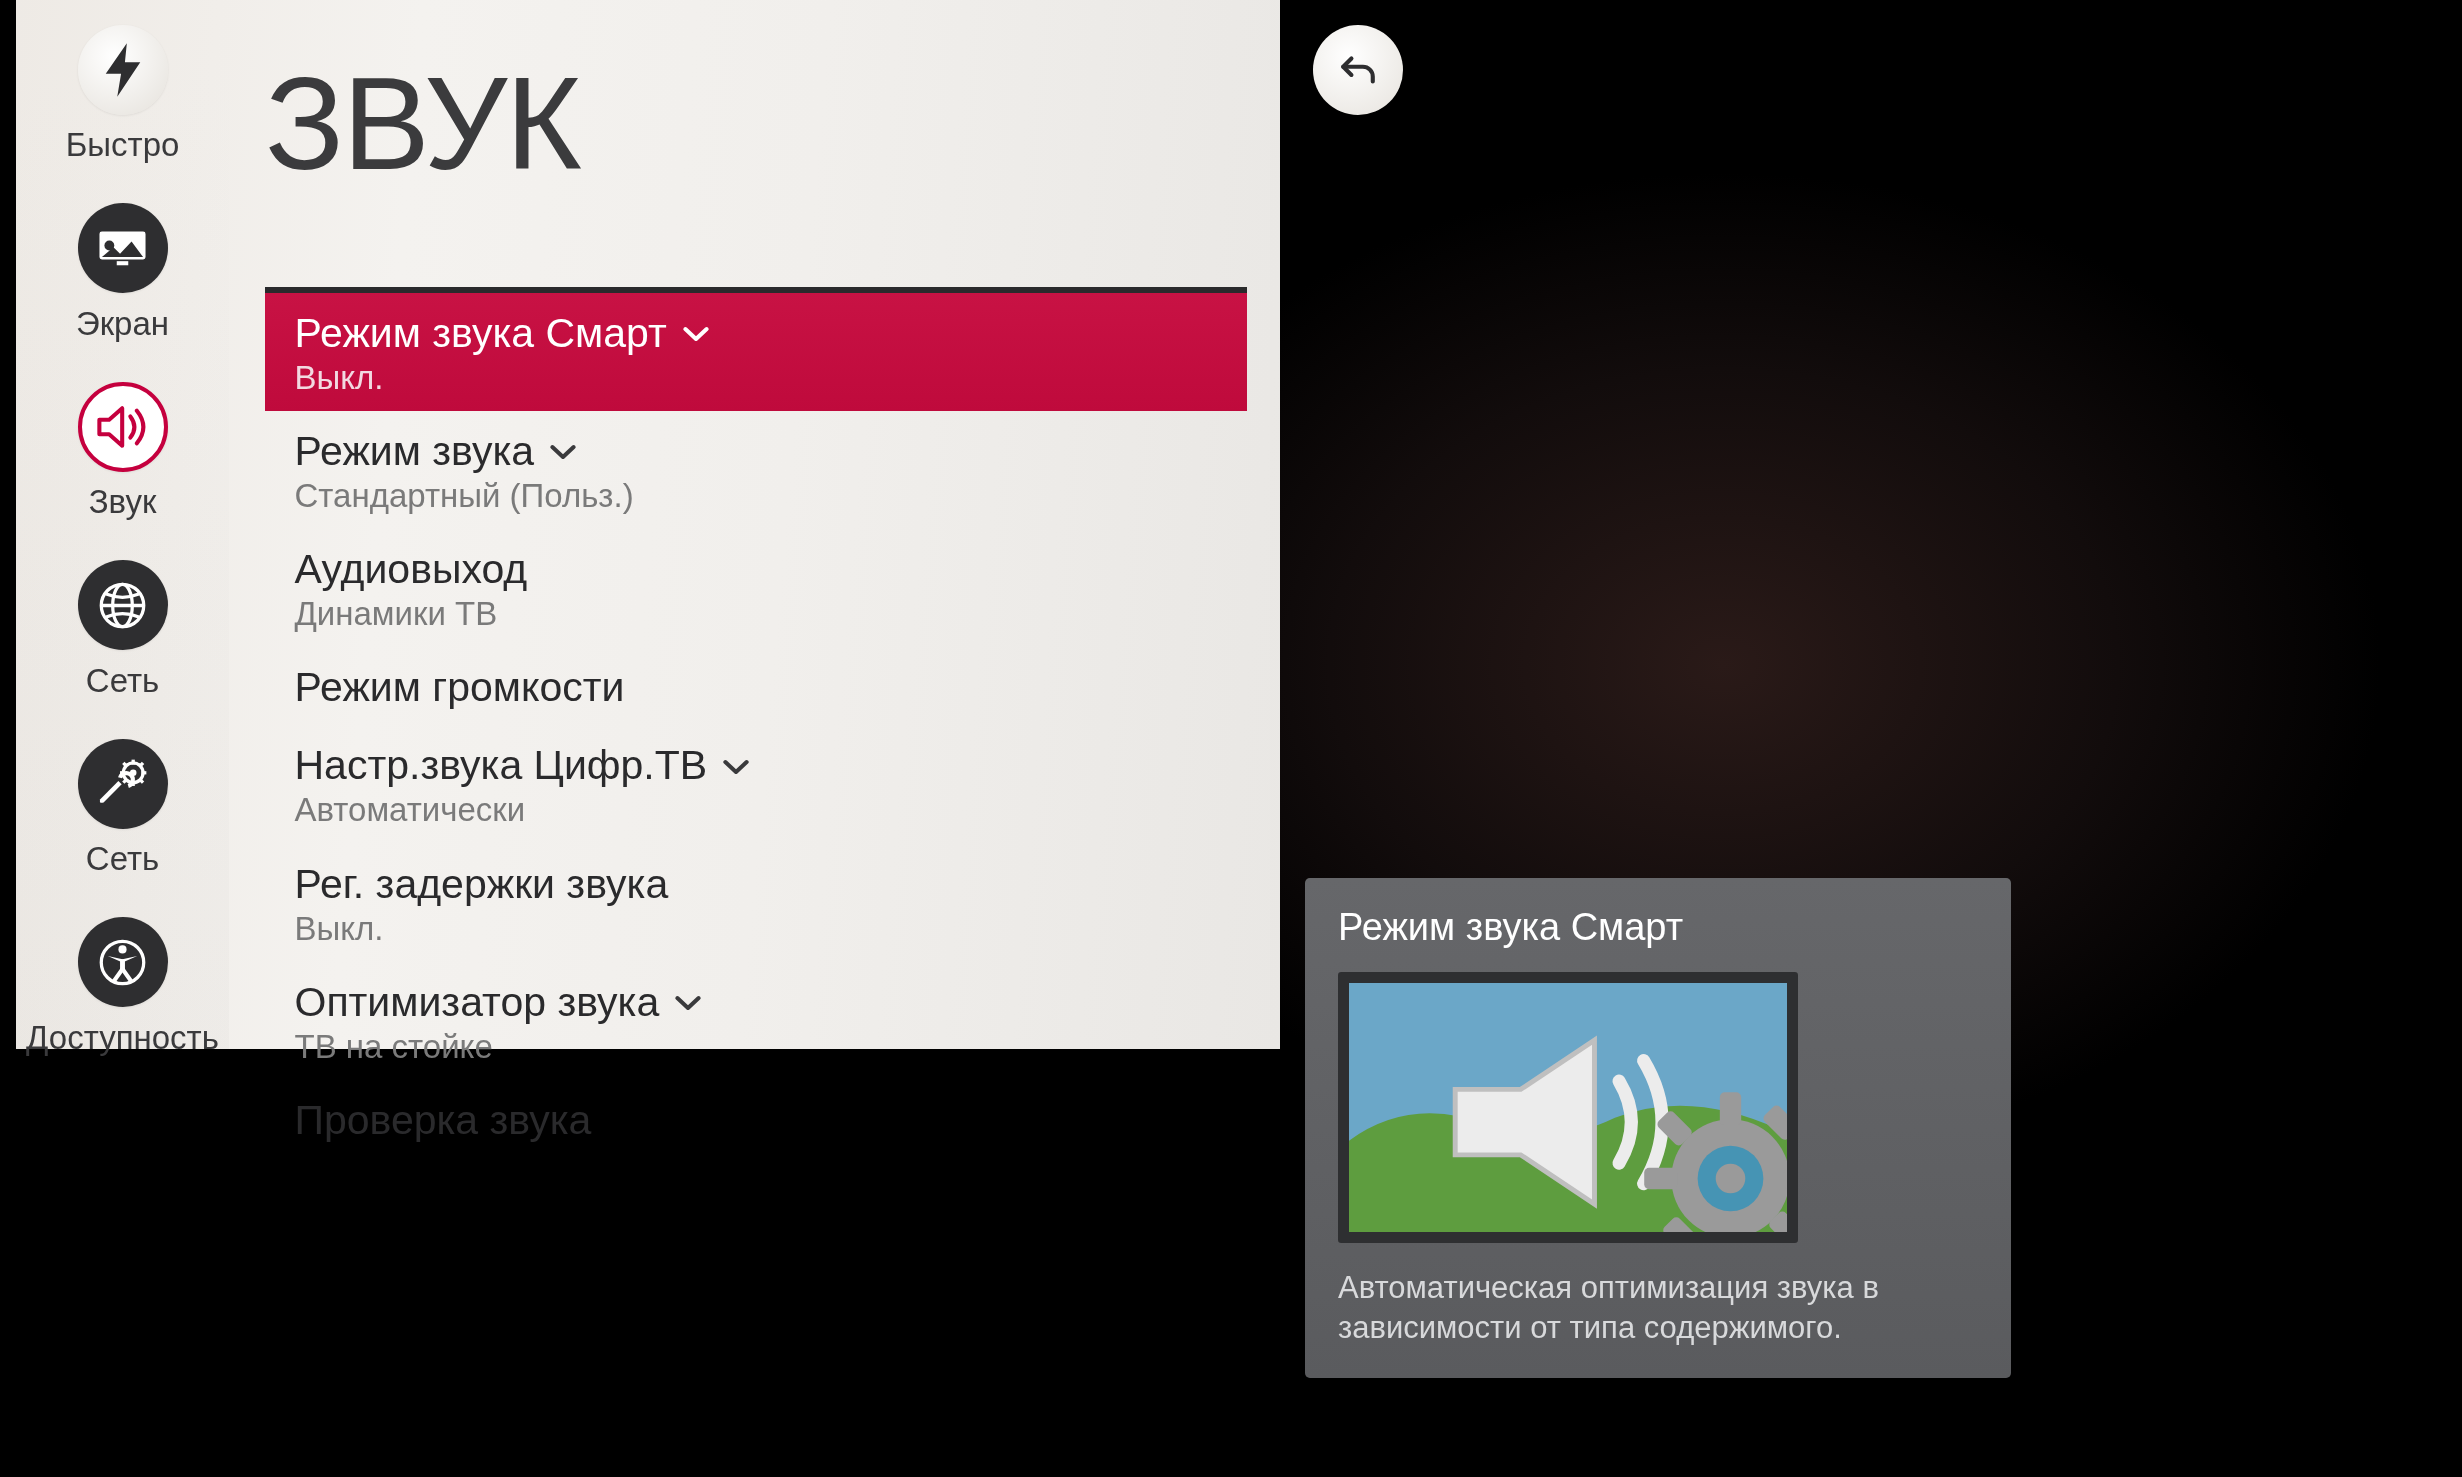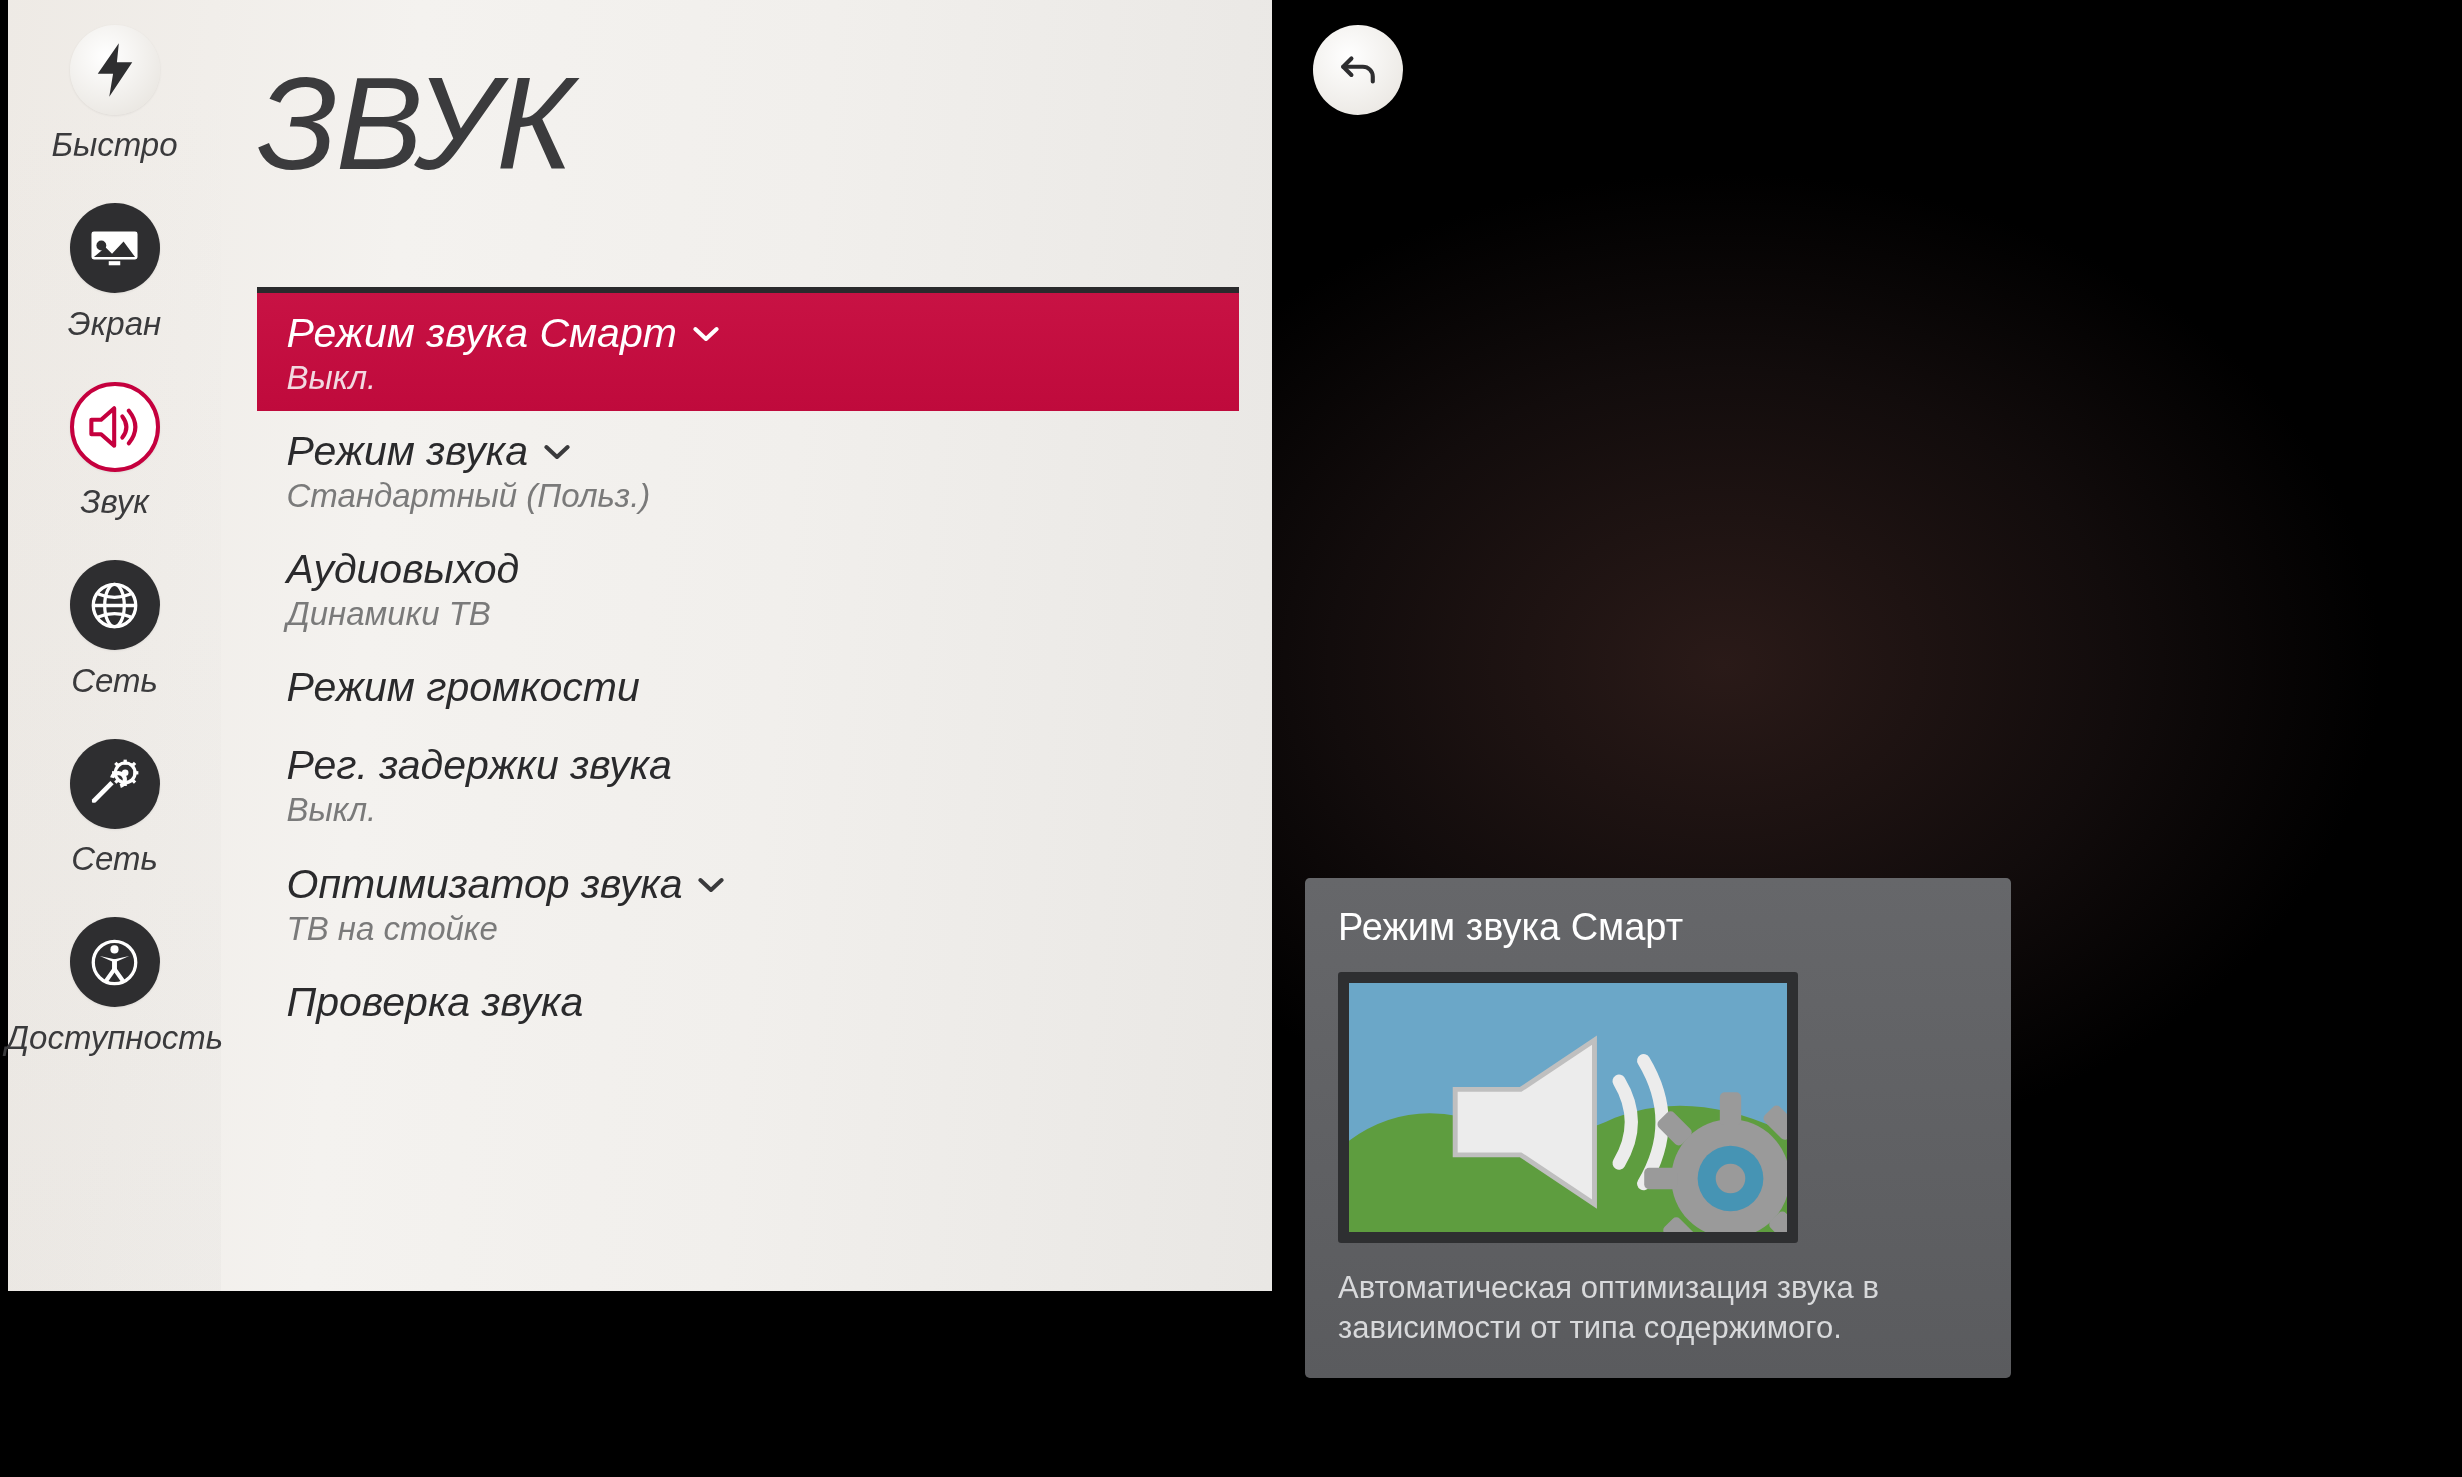--- a/index.html
+++ b/index.html
@@ -15,25 +15,24 @@
     position: absolute;
     inset: 0;
     background:
       radial-gradient(ellipse 657px 492px at 70% 45%, #2a1a18 0%, #120c0c 60%, #000 100%),
       linear-gradient(135deg, #3a2a2a 0%, #0a0808 50%, #000 100%);
   }
 
   
   .settings-panel {
     position: absolute;
-    left: 8px; top: 0;
-    width: 1264px; height: 1291px;
+    left: 16px; top: 0;
+    width: 1264px; height: 1049px;
     background: linear-gradient(95deg, #eeeae5 0%, #f4f2ef 30%, #f1efec 60%, #e9e7e4 100%);
     display: flex;
-    font-style: italic;
   }
 
   
   .sidebar {
     width: 213px;
     flex: 0 0 213px;
     display: flex;
     flex-direction: column;
     align-items: center;
     padding-top: 24.6px;
@@ -280,20 +279,26 @@
           <div class="mi-sub">Стандартный (Польз.)</div>
         </li>
         <li class="menu-item">
           <div><span class="mi-title">Аудиовыход</span></div>
           <div class="mi-sub">Динамики ТВ</div>
         </li>
         <li class="menu-item">
           <div><span class="mi-title">Режим громкости</span></div>
         </li>
         <li class="menu-item">
+          <div><span class="mi-title">Настр.звука Цифр.ТВ</span><span class="chevron"><svg width="28" height="18" viewBox="0 0 34 22">
+                <path d="M4 5 L17 17 L30 5" fill="none" stroke="#3a3a3c" stroke-width="5" stroke-linecap="round" stroke-linejoin="round"></path>
+              </svg></span></div>
+          <div class="mi-sub">Автоматически</div>
+        </li>
+        <li class="menu-item">
           <div><span class="mi-title">Рег. задержки звука</span></div>
           <div class="mi-sub">Выкл.</div>
         </li>
         <li class="menu-item">
           <div><span class="mi-title">Оптимизатор звука</span><span class="chevron"><svg width="28" height="18" viewBox="0 0 34 22">
                 <path d="M4 5 L17 17 L30 5" fill="none" stroke="#3a3a3c" stroke-width="5" stroke-linecap="round" stroke-linejoin="round"></path>
               </svg></span></div>
           <div class="mi-sub">ТВ на стойке</div>
         </li>
         <li class="menu-item">

